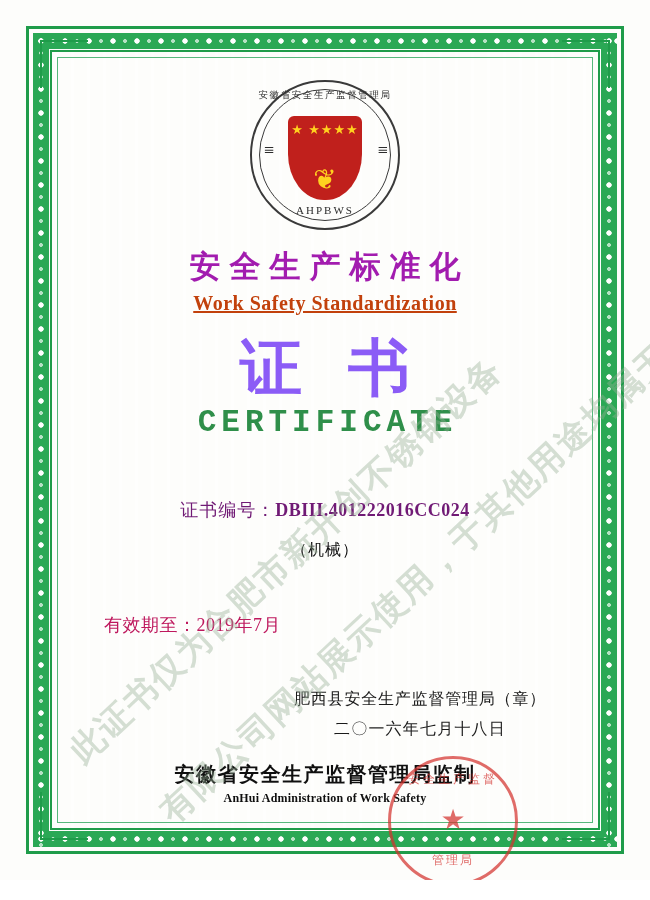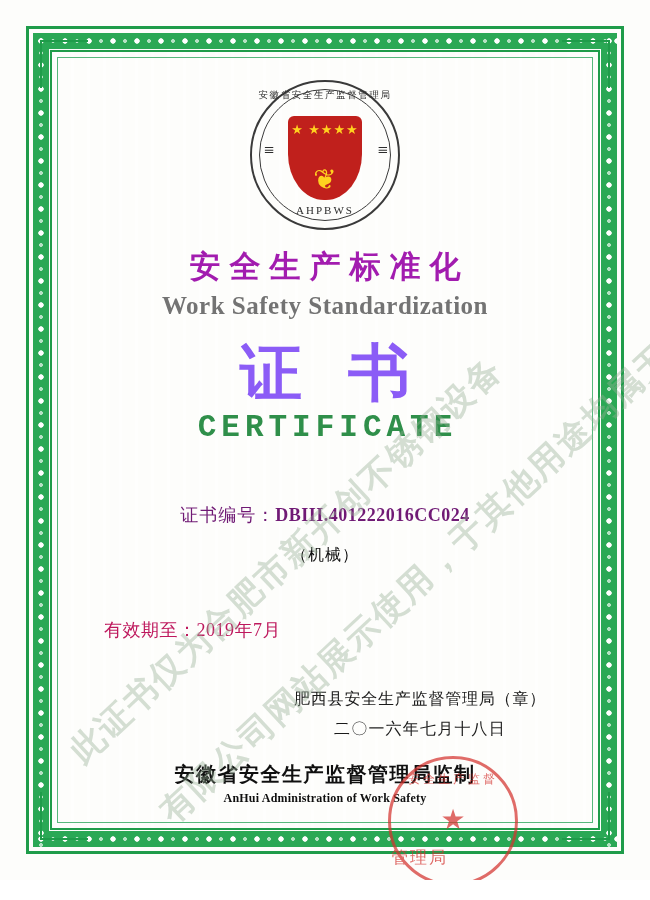--- a/index.html
+++ b/index.html
@@ -227,25 +227,26 @@
     margin-top: 16px;
     font-size: 31px;
     font-weight: bold;
     color: #a21caf;
     letter-spacing: 9px;
     font-family: "DejaVu Sans", sans-serif;
     text-indent: 9px;
   }
   .title-en {
     margin-top: 4px;
-    font-size: 25px;
-    font-weight: bold;
-    color: #737373;
+    font-size: 20px;
+    font-weight: bold;
+    color: #c2410c;
     letter-spacing: 0.5px;
     font-family: "Liberation Serif", serif;
+    text-decoration: underline;
   }
   .cert-word-cn {
     margin-top: 18px;
     font-size: 62px;
     font-weight: bold;
     color: #8b5cf6;
     letter-spacing: 46px;
     text-indent: 46px;
     font-family: "DejaVu Sans", sans-serif;
     line-height: 70px;
@@ -373,21 +374,22 @@
     color: #d4332f;
     letter-spacing: 3px;
     font-family: "DejaVu Sans", sans-serif;
     white-space: nowrap;
   }
   .seal-text-bottom {
     position: absolute;
     bottom: 14px;
     left: 0;
     width: 100%;
-    font-size: 17px;
+    text-align: center;
+    font-size: 12px;
     color: #d4332f;
     letter-spacing: 2px;
     font-family: Liberation Sans, sans-serif;
     white-space: nowrap;
   }
 
   
   .watermark {
     position: absolute;
     left: 0;

